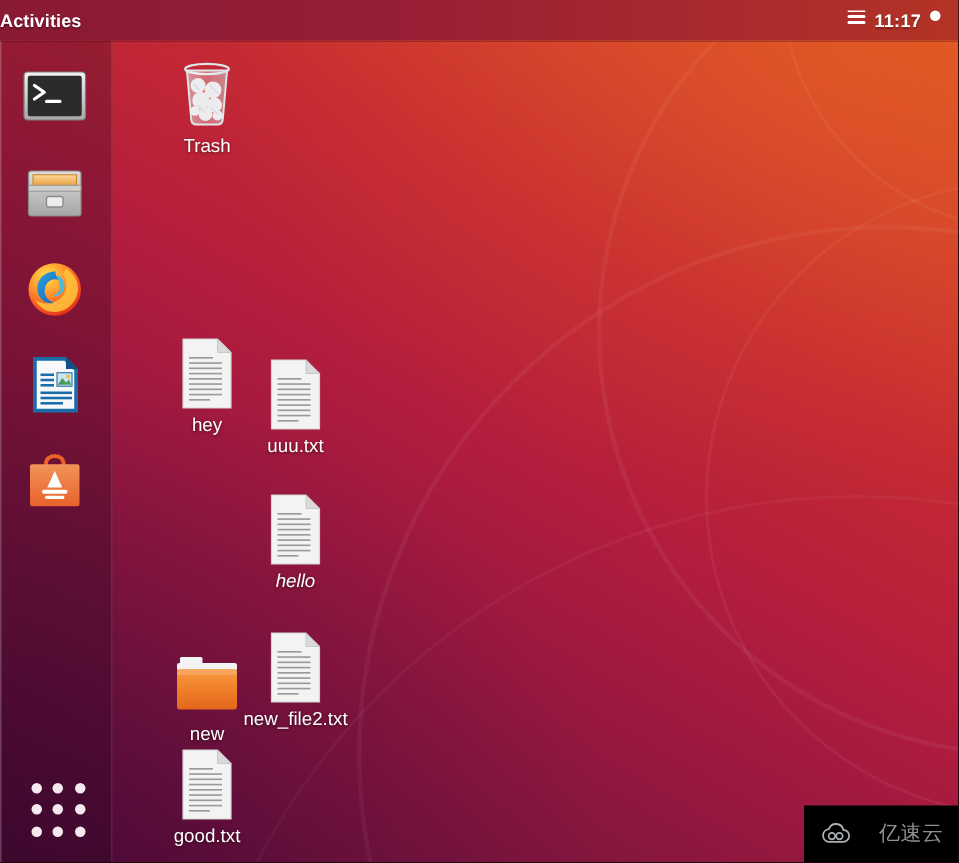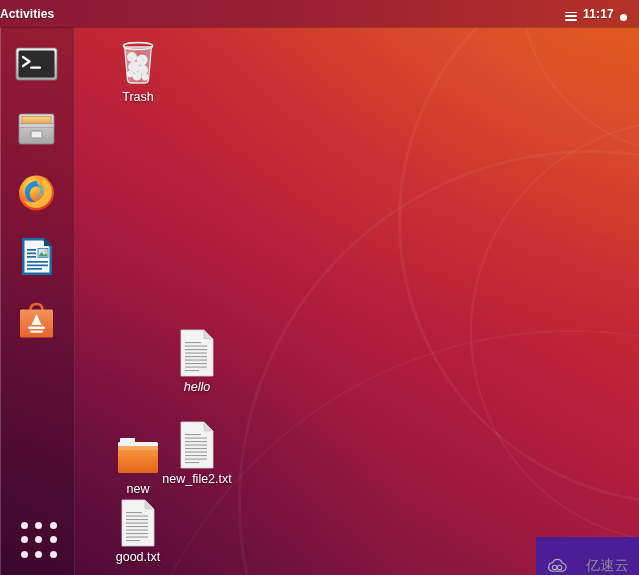--- a/index.html
+++ b/index.html
@@ -71,21 +71,21 @@
   }
   #activities {
     letter-spacing: 0.1px;
     text-shadow: 0 1px 1px rgba(0,0,0,0.35);
     cursor: pointer;
   }
   #tray {
     position: absolute;
     right: 12px;
     display: flex;
-    align-items: flex-end;
+    align-items: flex-start;
     gap: 6px;
   }
   .hamburger {
     display: inline-flex;
     flex-direction: column;
     justify-content: space-between;
     width: 12px;
     height: 9px;
     cursor: pointer;
   }
@@ -179,23 +179,23 @@
     word-wrap: break-word;
   }
 
   
   #watermark {
     position: absolute;
     right: 0;
     bottom: 0;
     width: 103px;
     height: 38px;
-    background: #4c1d95;
+    background: #000000;
     display: flex;
-    align-items: flex-end;
+    align-items: center;
     justify-content: center;
     gap: 18px;
     z-index: 50;
   }
   #watermark .wm-text {
     color: #8c9196;
     font-size: 14px;
     font-family: "DejaVu Sans", sans-serif;
     letter-spacing: 0.3px;
   }
@@ -355,102 +355,142 @@
           <circle cx="15" cy="38" r="3.2"></circle>
         </g>
         <g stroke="#ccd6d9" stroke-width="0.8" fill="none" opacity="0.8">
           <path d="M14 20 L18 24 M25 21 L30 26 M16 34 L21 38 M26 36 L30 40"></path>
         </g>
       </svg>
     </div>
     <div class="label">Trash</div>
   </div>
 
-
-
-
-  <div class="desk-item" style="left:158px; top:326px;font-style:italic;">
+  <div class="desk-item" style="left:99px; top:222px;">
     <div class="glyph">
       <svg width="40" height="50" viewBox="0 0 40 50">
         <path d="M4 2 H27 L36 11 V48 H4 Z" fill="#f3f3f3" stroke="#d4d4d4" stroke-width="0.8"></path>
         <path d="M27 2 L36 11 H27 Z" fill="#d9d9d9" stroke="#c4c4c4" stroke-width="0.6"></path>
         <g fill="#9a9a9a">
           <rect x="8" y="14" width="16" height="1.1"></rect>
             <rect x="8" y="17.5" width="22" height="1.1"></rect>
           <rect x="8" y="21" width="22" height="1.1"></rect>
             <rect x="8" y="24.5" width="22" height="1.1"></rect>
           <rect x="8" y="28" width="22" height="1.1"></rect>
             <rect x="8" y="31.5" width="22" height="1.1"></rect>
           <rect x="8" y="35" width="22" height="1.1"></rect>
             <rect x="8" y="38.5" width="22" height="1.1"></rect>
           <rect x="8" y="42" width="14" height="1.1"></rect>
         </g>
       </svg>
     </div>
-    <div class="label">hello</div>
-  </div>
-
-  <div class="desk-item" style="left:99px; top:428px;">
-    <div class="glyph">
-      <svg width="50" height="48" viewBox="0 0 50 48">
-        <defs>
-          <linearGradient id="foldG" x1="0" y1="0" x2="0" y2="1">
-            <stop offset="0" stop-color="#f79a42"></stop>
-            <stop offset="0.5" stop-color="#f0802a"></stop>
-            <stop offset="1" stop-color="#e2661c"></stop>
-          </linearGradient>
-        </defs>
-        <rect x="7" y="6" width="15" height="5" rx="1" fill="#f3f3f3"></rect>
-        <rect x="5" y="10" width="40" height="5" rx="1.5" fill="#f3f3f3"></rect>
-        <rect x="5" y="14" width="40" height="27" rx="2" fill="url(#foldG)"></rect>
-        <rect x="5" y="14" width="40" height="4" fill="#ffffff" opacity="0.16"></rect>
-      </svg>
-    </div>
-    <div class="label">new</div>
-  </div>
-
-  <div class="desk-item" style="left:158px; top:418px;">
+    <div class="label">hey</div>
+  </div>
+
+  <div class="desk-item" style="left:158px; top:236px;">
     <div class="glyph">
       <svg width="40" height="50" viewBox="0 0 40 50">
         <path d="M4 2 H27 L36 11 V48 H4 Z" fill="#f3f3f3" stroke="#d4d4d4" stroke-width="0.8"></path>
         <path d="M27 2 L36 11 H27 Z" fill="#d9d9d9" stroke="#c4c4c4" stroke-width="0.6"></path>
         <g fill="#9a9a9a">
           <rect x="8" y="14" width="16" height="1.1"></rect>
             <rect x="8" y="17.5" width="22" height="1.1"></rect>
           <rect x="8" y="21" width="22" height="1.1"></rect>
             <rect x="8" y="24.5" width="22" height="1.1"></rect>
           <rect x="8" y="28" width="22" height="1.1"></rect>
             <rect x="8" y="31.5" width="22" height="1.1"></rect>
           <rect x="8" y="35" width="22" height="1.1"></rect>
             <rect x="8" y="38.5" width="22" height="1.1"></rect>
           <rect x="8" y="42" width="14" height="1.1"></rect>
         </g>
       </svg>
     </div>
-    <div class="label">new_file2.txt</div>
-  </div>
-
-  <div class="desk-item" style="left:99px; top:496px;">
+    <div class="label">uuu.txt</div>
+  </div>
+
+
+  <div class="desk-item" style="left:158px; top:326px;font-style:italic;">
     <div class="glyph">
       <svg width="40" height="50" viewBox="0 0 40 50">
         <path d="M4 2 H27 L36 11 V48 H4 Z" fill="#f3f3f3" stroke="#d4d4d4" stroke-width="0.8"></path>
         <path d="M27 2 L36 11 H27 Z" fill="#d9d9d9" stroke="#c4c4c4" stroke-width="0.6"></path>
         <g fill="#9a9a9a">
           <rect x="8" y="14" width="16" height="1.1"></rect>
             <rect x="8" y="17.5" width="22" height="1.1"></rect>
           <rect x="8" y="21" width="22" height="1.1"></rect>
             <rect x="8" y="24.5" width="22" height="1.1"></rect>
           <rect x="8" y="28" width="22" height="1.1"></rect>
             <rect x="8" y="31.5" width="22" height="1.1"></rect>
           <rect x="8" y="35" width="22" height="1.1"></rect>
             <rect x="8" y="38.5" width="22" height="1.1"></rect>
           <rect x="8" y="42" width="14" height="1.1"></rect>
         </g>
       </svg>
     </div>
+    <div class="label">hello</div>
+  </div>
+
+  <div class="desk-item" style="left:99px; top:428px;">
+    <div class="glyph">
+      <svg width="50" height="48" viewBox="0 0 50 48">
+        <defs>
+          <linearGradient id="foldG" x1="0" y1="0" x2="0" y2="1">
+            <stop offset="0" stop-color="#f79a42"></stop>
+            <stop offset="0.5" stop-color="#f0802a"></stop>
+            <stop offset="1" stop-color="#e2661c"></stop>
+          </linearGradient>
+        </defs>
+        <rect x="7" y="6" width="15" height="5" rx="1" fill="#f3f3f3"></rect>
+        <rect x="5" y="10" width="40" height="5" rx="1.5" fill="#f3f3f3"></rect>
+        <rect x="5" y="14" width="40" height="27" rx="2" fill="url(#foldG)"></rect>
+        <rect x="5" y="14" width="40" height="4" fill="#ffffff" opacity="0.16"></rect>
+      </svg>
+    </div>
+    <div class="label">new</div>
+  </div>
+
+  <div class="desk-item" style="left:158px; top:418px;">
+    <div class="glyph">
+      <svg width="40" height="50" viewBox="0 0 40 50">
+        <path d="M4 2 H27 L36 11 V48 H4 Z" fill="#f3f3f3" stroke="#d4d4d4" stroke-width="0.8"></path>
+        <path d="M27 2 L36 11 H27 Z" fill="#d9d9d9" stroke="#c4c4c4" stroke-width="0.6"></path>
+        <g fill="#9a9a9a">
+          <rect x="8" y="14" width="16" height="1.1"></rect>
+            <rect x="8" y="17.5" width="22" height="1.1"></rect>
+          <rect x="8" y="21" width="22" height="1.1"></rect>
+            <rect x="8" y="24.5" width="22" height="1.1"></rect>
+          <rect x="8" y="28" width="22" height="1.1"></rect>
+            <rect x="8" y="31.5" width="22" height="1.1"></rect>
+          <rect x="8" y="35" width="22" height="1.1"></rect>
+            <rect x="8" y="38.5" width="22" height="1.1"></rect>
+          <rect x="8" y="42" width="14" height="1.1"></rect>
+        </g>
+      </svg>
+    </div>
+    <div class="label">new_file2.txt</div>
+  </div>
+
+  <div class="desk-item" style="left:99px; top:496px;">
+    <div class="glyph">
+      <svg width="40" height="50" viewBox="0 0 40 50">
+        <path d="M4 2 H27 L36 11 V48 H4 Z" fill="#f3f3f3" stroke="#d4d4d4" stroke-width="0.8"></path>
+        <path d="M27 2 L36 11 H27 Z" fill="#d9d9d9" stroke="#c4c4c4" stroke-width="0.6"></path>
+        <g fill="#9a9a9a">
+          <rect x="8" y="14" width="16" height="1.1"></rect>
+            <rect x="8" y="17.5" width="22" height="1.1"></rect>
+          <rect x="8" y="21" width="22" height="1.1"></rect>
+            <rect x="8" y="24.5" width="22" height="1.1"></rect>
+          <rect x="8" y="28" width="22" height="1.1"></rect>
+            <rect x="8" y="31.5" width="22" height="1.1"></rect>
+          <rect x="8" y="35" width="22" height="1.1"></rect>
+            <rect x="8" y="38.5" width="22" height="1.1"></rect>
+          <rect x="8" y="42" width="14" height="1.1"></rect>
+        </g>
+      </svg>
+    </div>
     <div class="label">good.txt</div>
   </div>
 
   <div id="watermark">
     <svg width="22" height="18" viewBox="0 0 22 18">
       <path d="M6.2 14.2 A4.3 4.3 0 0 1 6.6 5.7 A5 5 0 0 1 16.2 6.2 A3.9 3.9 0 0 1 16 14.2 Z" fill="none" stroke="#aab0b5" stroke-width="1.2" stroke-linejoin="round"></path>
       <circle cx="8.6" cy="10.4" r="2.2" fill="none" stroke="#aab0b5" stroke-width="1.1"></circle>
       <circle cx="13.6" cy="10.4" r="2.2" fill="none" stroke="#aab0b5" stroke-width="1.1"></circle>
     </svg>
     <span class="wm-text">亿速云</span>

